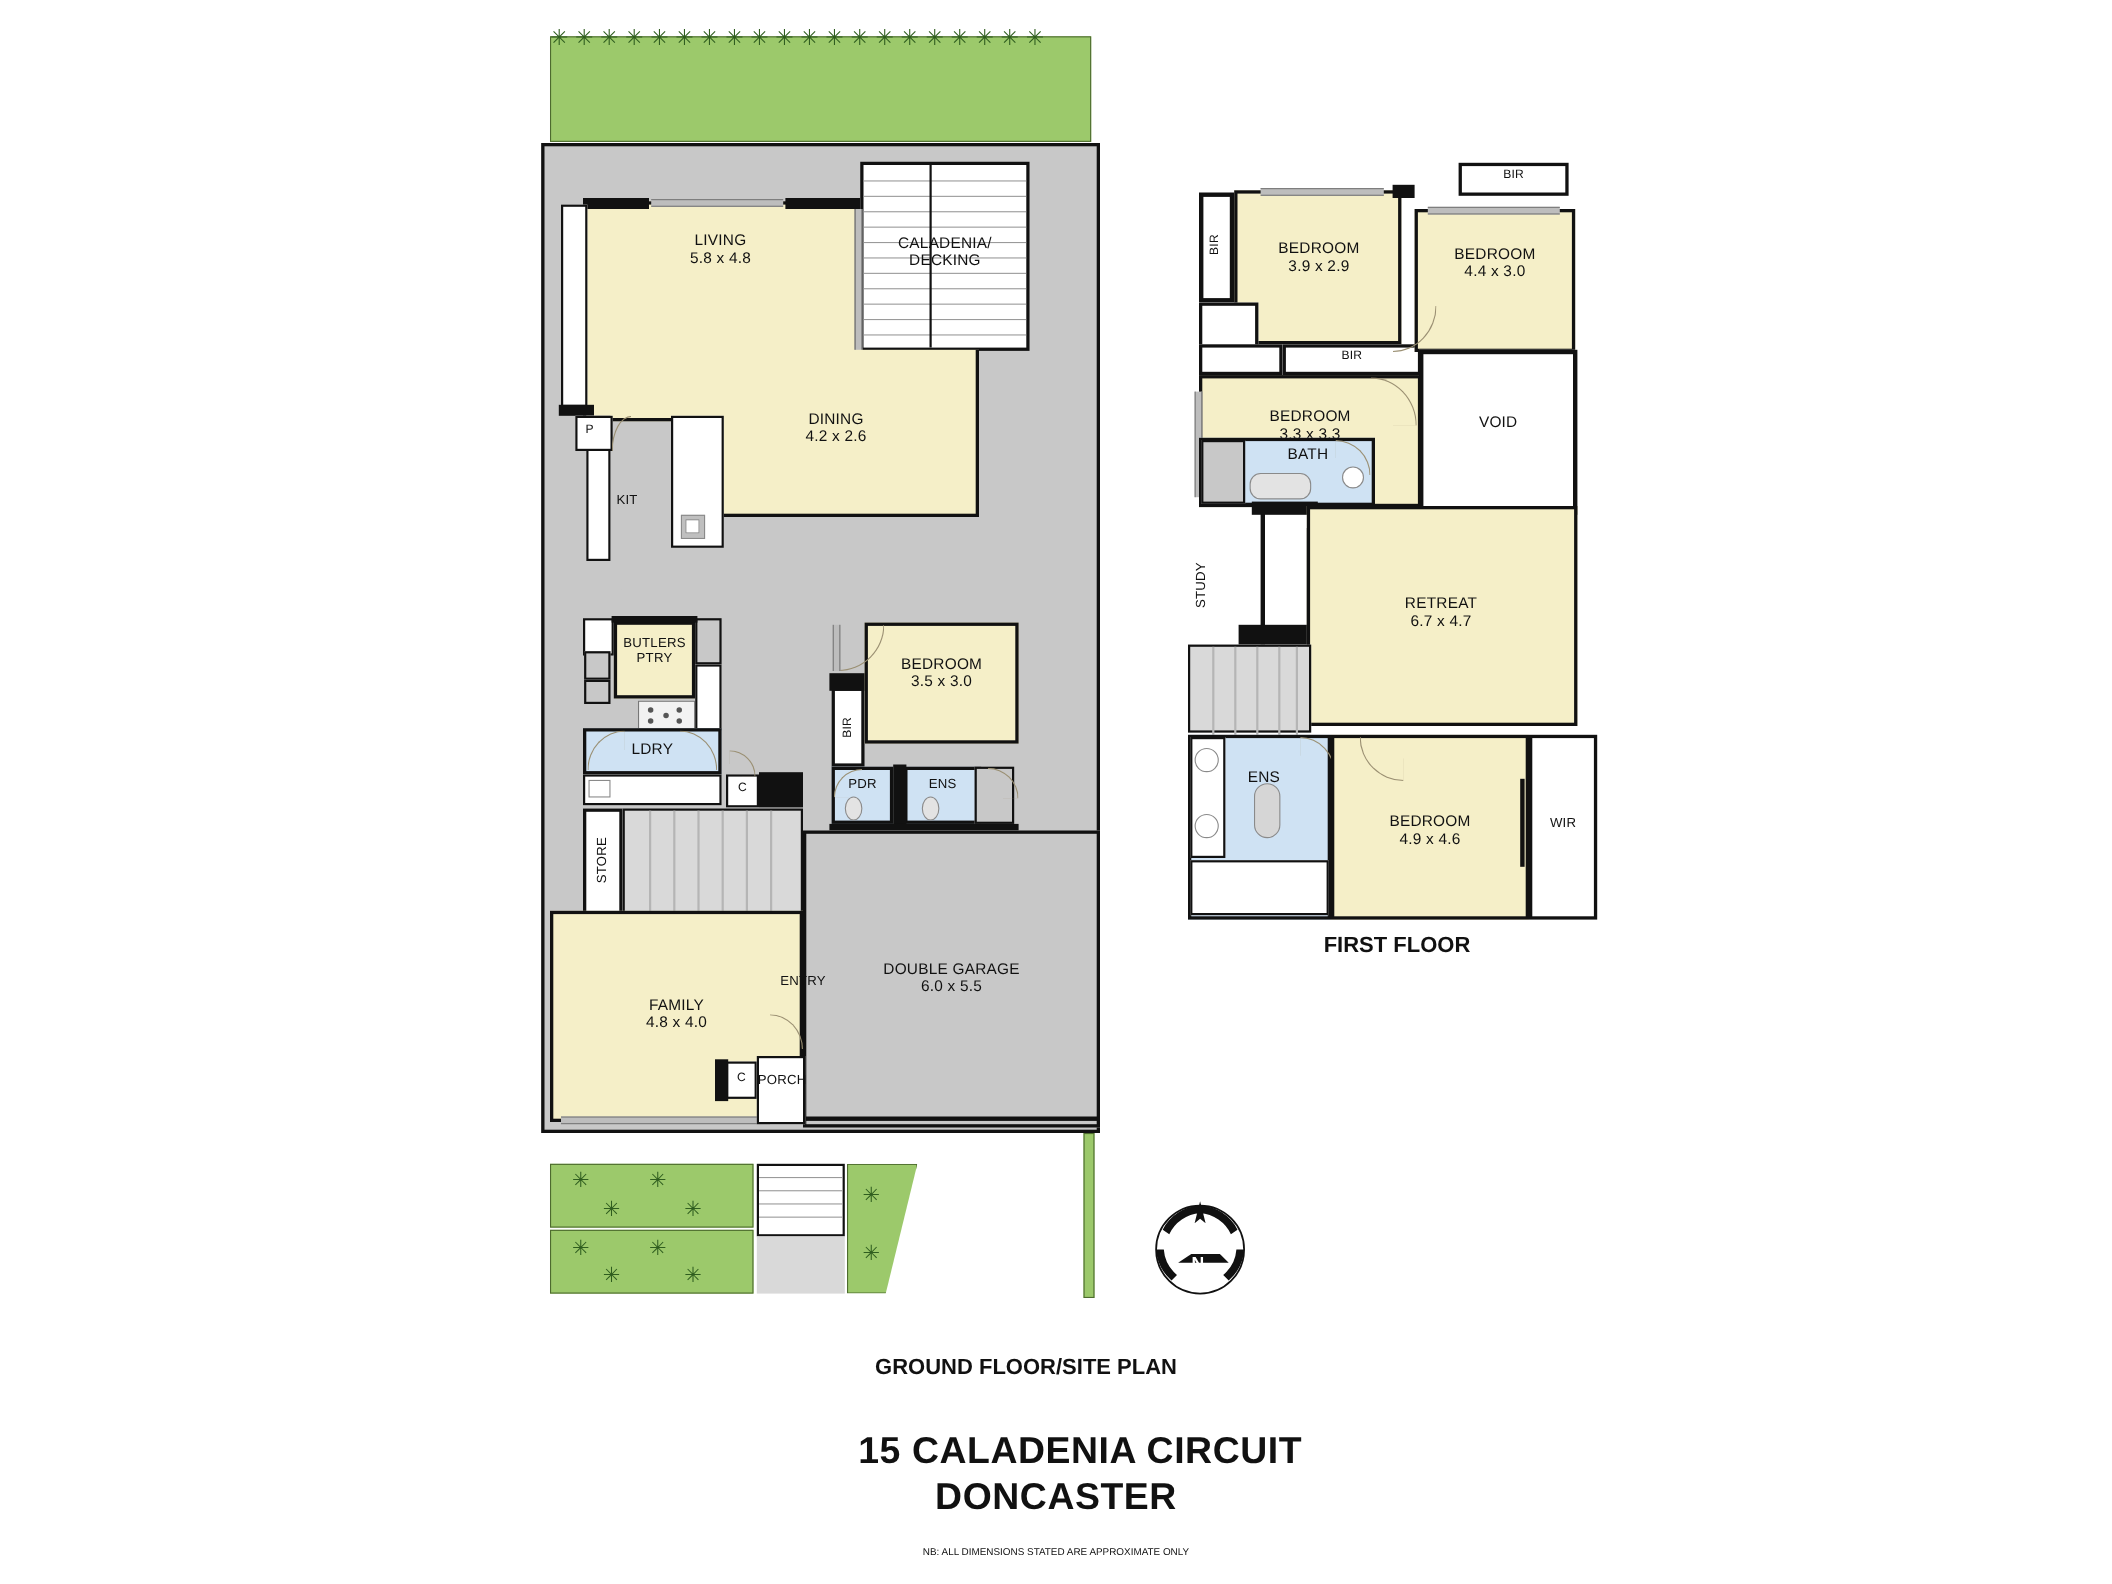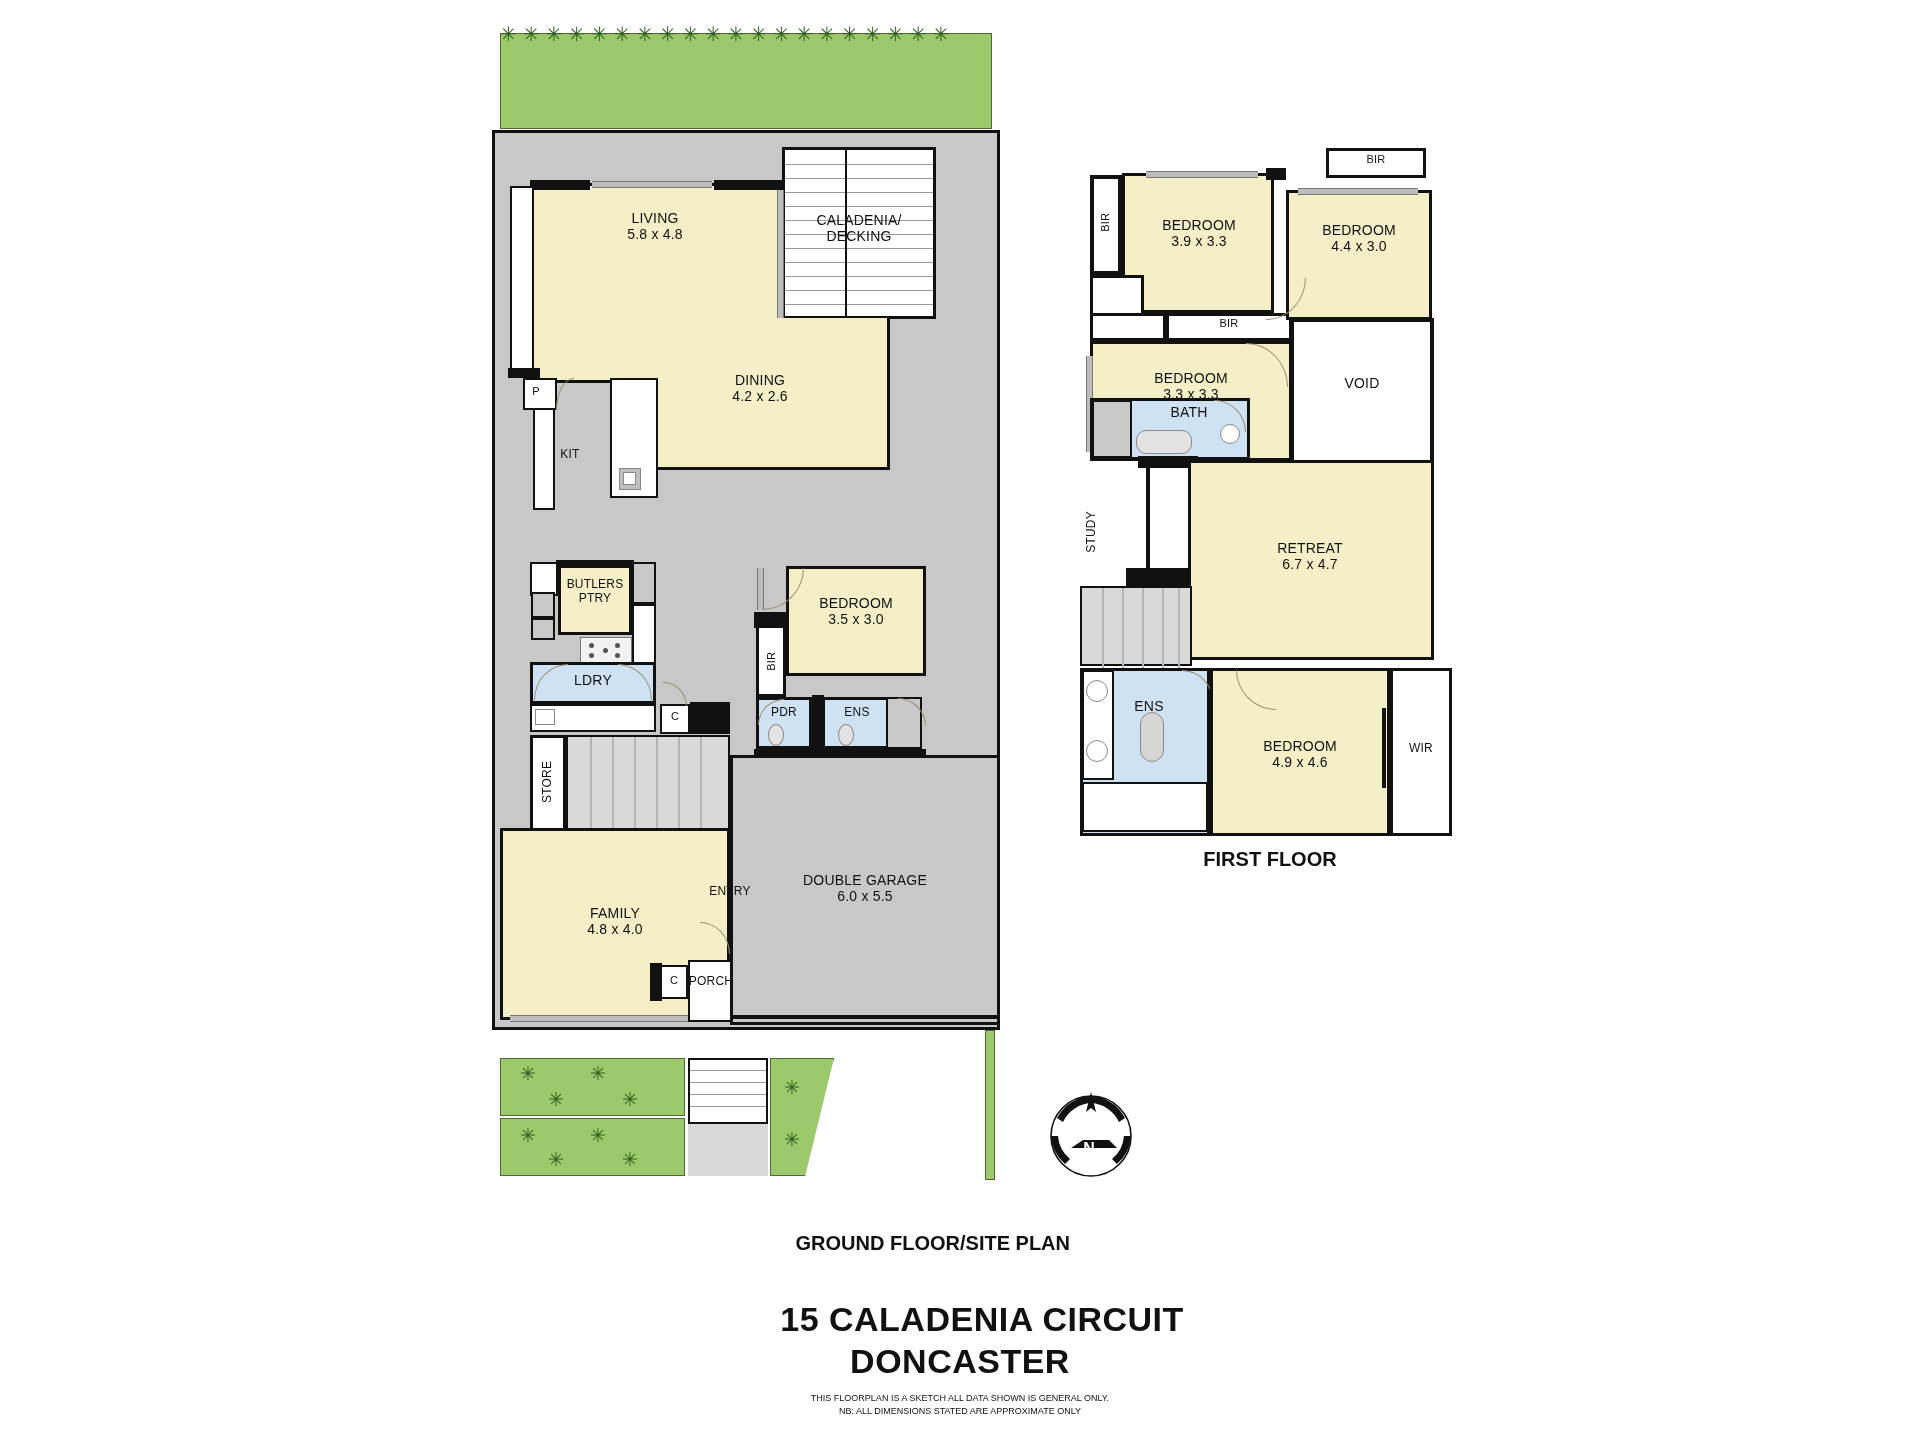--- a/index.html
+++ b/index.html
@@ -316,21 +316,21 @@
   <div class="abs" style="left:1040px;top:0;width:480px;height:1060px;">
 
     <div class="rm white" style="left:50px;top:175px;width:32px;height:100px;border-width:4px;"></div>
     <div class="lbl xs vert" style="left:36px;top:216px;width:58px;transform:rotate(-90deg);">
       <span class="nm">BIR</span>
     </div>
 
     <div class="rm" style="left:82px;top:173px;width:152px;height:140px;"></div>
     <div class="lbl" style="left:88px;top:217px;width:142px;">
       <span class="nm">BEDROOM</span>
-      <span class="dim">3.9 x 3.3</span>
+      <span class="dim">3.9 x 2.9</span>
     </div>
     <div class="winline" style="left:106px;top:171px;width:112px;height:7px;"></div>
     <div class="wallblk" style="left:226px;top:168px;width:20px;height:12px;"></div>
 
     <div class="rm white" style="left:50px;top:275px;width:54px;height:48px;border-width:3px;"></div>
 
     <div class="rm white" style="left:126px;top:313px;width:126px;height:28px;border-width:3px;"></div>
     <div class="lbl xs" style="left:126px;top:317px;width:126px;">
       <span class="nm">BIR</span>
     </div>
@@ -429,16 +429,15 @@
       <path d="M86 46 A40 40 0 0 1 72 74 L67 69 A33 33 0 0 0 79 46 Z" fill="#111"></path>
       <path d="M46 2 L51 22 L46 18 L41 22 Z" fill="#111"></path>
       <path d="M26 58 L72 58 L64 50 L38 50 Z" fill="#111"></path>
       <text x="44" y="64" font-family="Liberation Sans, sans-serif" font-size="16" font-weight="700" fill="#ffffff" text-anchor="middle">N</text>
     </svg>
   </div>
 
   <div class="addr1" style="left:0;top:1300px;">15 CALADENIA CIRCUIT</div>
   <div class="addr2" style="left:0;top:1342px;">DONCASTER</div>
 
-  <div class="disc" style="left:0;top:1392px;">THIS FLOORPLAN IS A SKETCH  ALL DATA SHOWN IS GENERAL ONLY.</div>
   <div class="disc" style="left:0;top:1405px;">NB: ALL DIMENSIONS STATED ARE APPROXIMATE ONLY</div>
 
 </div>
 
 </body></html>

